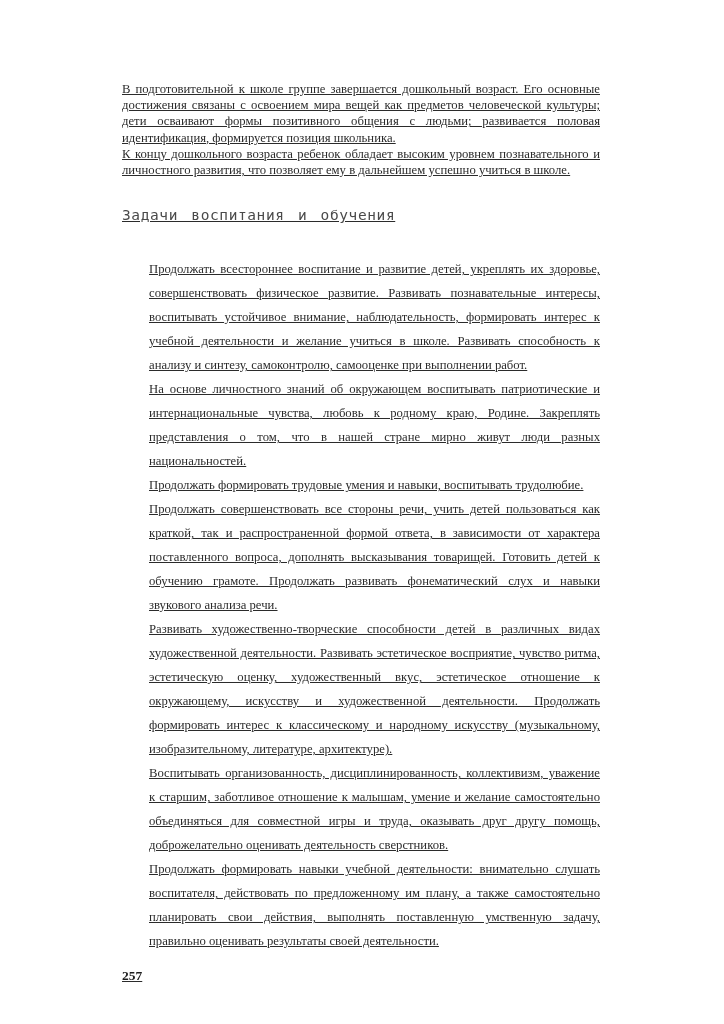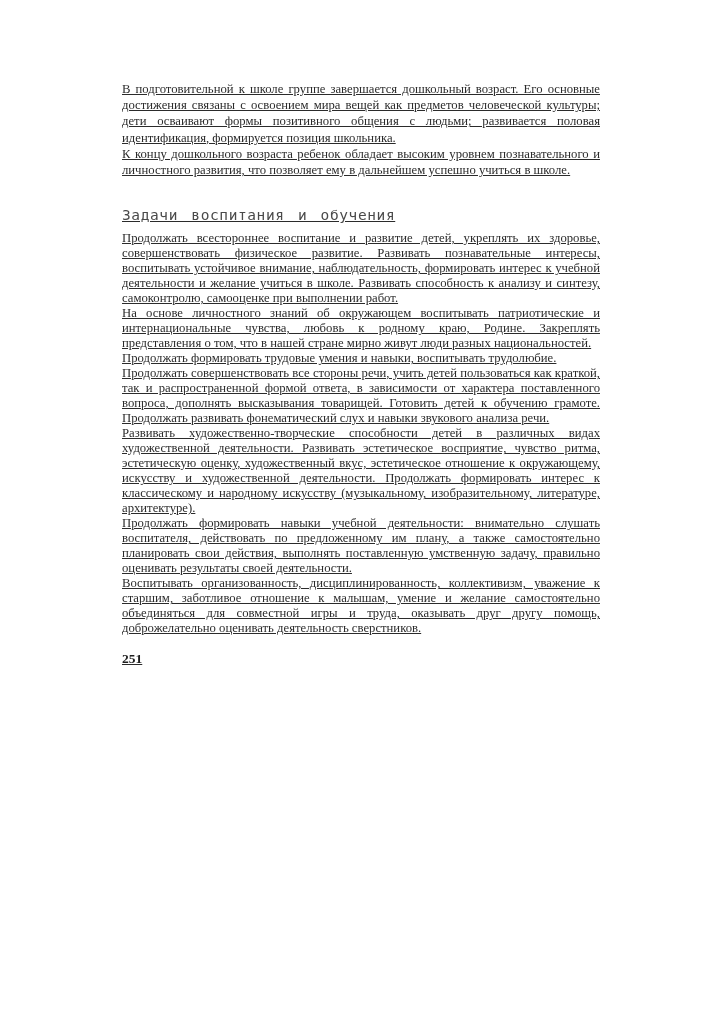--- a/index.html
+++ b/index.html
@@ -27,24 +27,25 @@
     margin: 0;
     text-align: justify;
     font-family: "Liberation Serif", serif;
     font-size: 12.7px;
     color: #2b2b2b;
   }
   .intro-block p {
     line-height: 16.2px;
   }
   .tasks-block p {
-    line-height: 15px;
+    line-height: 24px;
+    margin-left: 27px;
   }
   .section-heading {
-    margin: 29px 0 8px 0;
+    margin: 29px 0 34px 0;
     font-family: "DejaVu Sans Mono", monospace;
     font-weight: normal;
     font-size: 14.5px;
     letter-spacing: 0.6px;
     word-spacing: 4px;
     color: #4a4a4a;
   }
   .page-number {
     margin-top: 15px;
     font-family: "Liberation Serif", serif;
@@ -64,19 +65,19 @@
   </div>
 
   <h2 class="section-heading">Задачи воспитания и обучения</h2>
 
   <div class="tasks-block">
     <p>Продолжать всестороннее воспитание и развитие детей, укреплять их здоровье, совершенствовать физическое развитие. Развивать познавательные интересы, воспитывать устойчивое внимание, наблюдательность, формировать интерес к учебной деятельности и желание учиться в школе. Развивать способность к анализу и синтезу, самоконтролю, самооценке при выполнении работ.</p>
     <p>На основе личностного знаний об окружающем воспитывать патриотические и интернациональные чувства, любовь к родному краю, Родине. Закреплять представления о том, что в нашей стране мирно живут люди разных национальностей.</p>
     <p>Продолжать формировать трудовые умения и навыки, воспитывать трудолюбие.</p>
     <p>Продолжать совершенствовать все стороны речи, учить детей пользоваться как краткой, так и распространенной формой ответа, в зависимости от характера поставленного вопроса, дополнять высказывания товарищей. Готовить детей к обучению грамоте. Продолжать развивать фонематический слух и навыки звукового анализа речи.</p>
     <p>Развивать художественно-творческие способности детей в различных видах художественной деятельности. Развивать эстетическое восприятие, чувство ритма, эстетическую оценку, художественный вкус, эстетическое отношение к окружающему, искусству и художественной деятельности. Продолжать формировать интерес к классическому и народному искусству (музыкальному, изобразительному, литературе, архитектуре).</p>
+    <p>Воспитывать организованность, дисциплинированность, коллективизм, уважение к старшим, заботливое отношение к малышам, умение и желание самостоятельно объединяться для совместной игры и труда, оказывать друг другу помощь, доброжелательно оценивать деятельность сверстников.</p>
     <p>Продолжать формировать навыки учебной деятельности: внимательно слушать воспитателя, действовать по предложенному им плану, а также самостоятельно планировать свои действия, выполнять поставленную умственную задачу, правильно оценивать результаты своей деятельности.</p>
-    <p>Воспитывать организованность, дисциплинированность, коллективизм, уважение к старшим, заботливое отношение к малышам, умение и желание самостоятельно объединяться для совместной игры и труда, оказывать друг другу помощь, доброжелательно оценивать деятельность сверстников.</p>
   </div>
 
-  <div class="page-number">251</div>
+  <div class="page-number">257</div>
 
 </div>
 
 </body></html>

